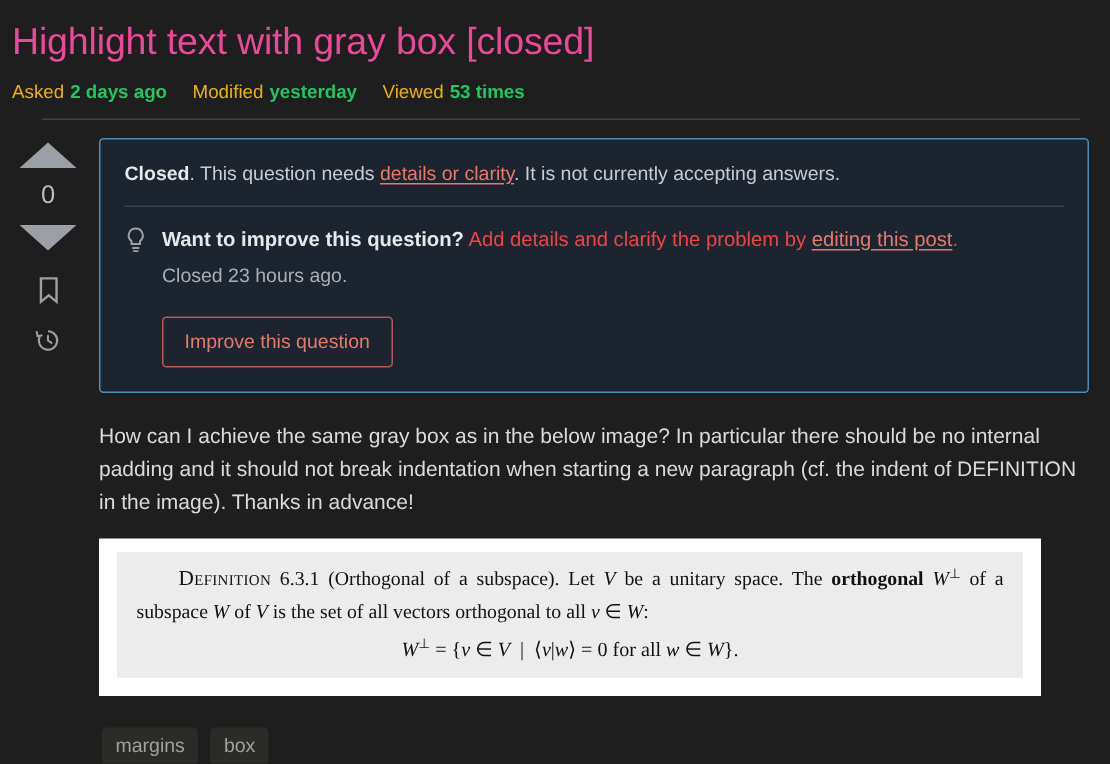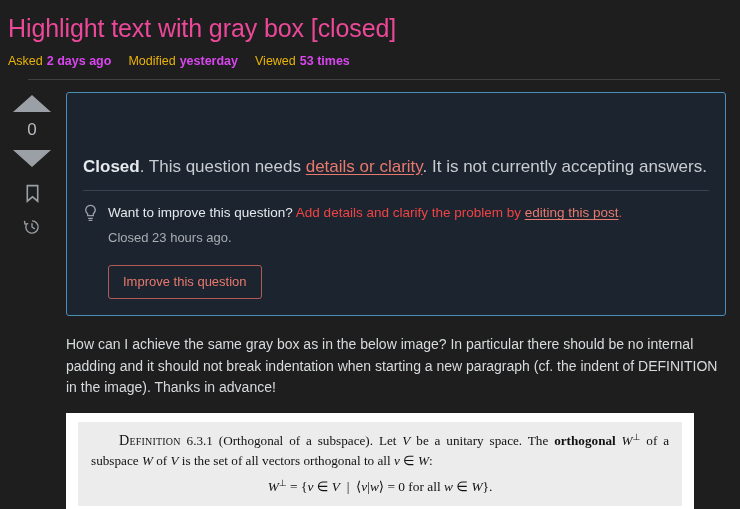--- a/index.html
+++ b/index.html
@@ -31,21 +31,21 @@
   }
   .meta-row {
     display: flex;
     align-items: baseline;
     gap: 17px;
     font-size: 12.5px;
     padding-bottom: 11px;
   }
   .meta-item { white-space: nowrap; }
   .meta-label { color: #eab308; }
-  .meta-value { color: #d946ef; font-weight: bold; margin-left: 4px; }
+  .meta-value { color: #22c55e; font-weight: bold; margin-left: 4px; }
   .hdr-divider {
     height: 1px;
     background: #3d4144;
     margin: 0 6px 0 20px;
   }
 
   
   .content { display: flex; padding: 12px 14px 0 8px; }
 
   
@@ -92,33 +92,32 @@
 
   
   .notice {
     border: 1px solid #4c8db8;
     background: #1c2430;
     border-radius: 3px;
     padding: 14px 16px 16px 16px;
     margin-bottom: 18px;
   }
   .notice-line1 {
-    font-size: 17px;
+    font-size: 13px;
     color: #c8ccd0;
     line-height: 1.45;
     padding-bottom: 11px;
-    margin-top: 48px;
   }
   .notice-line1 b { color: #e6e9ec; font-weight: bold; }
   .notice-divider { height: 1px; background: #39424f; margin: 0 0 12px 0; }
   .notice-improve { display: flex; align-items: flex-start; gap: 10px; }
   .bulb { flex: 0 0 auto; padding-top: 1px; color: #9aa0a6; }
   .bulb svg { display: block; }
   .improve-text { flex: 1; font-size: 13.5px; line-height: 1.45; }
-  .improve-text .strong { color: #e6e9ec; font-weight: normal; }
+  .improve-text .strong { color: #e6e9ec; font-weight: bold; }
   .improve-text .normal { color: #ef4444; }
   .closed-ago {
     color: #a9aeb3;
     font-size: 13px;
     padding-top: 6px;
   }
   .lnk {
     color: #e8796d;
     text-decoration: underline;
     text-underline-offset: 2px;

